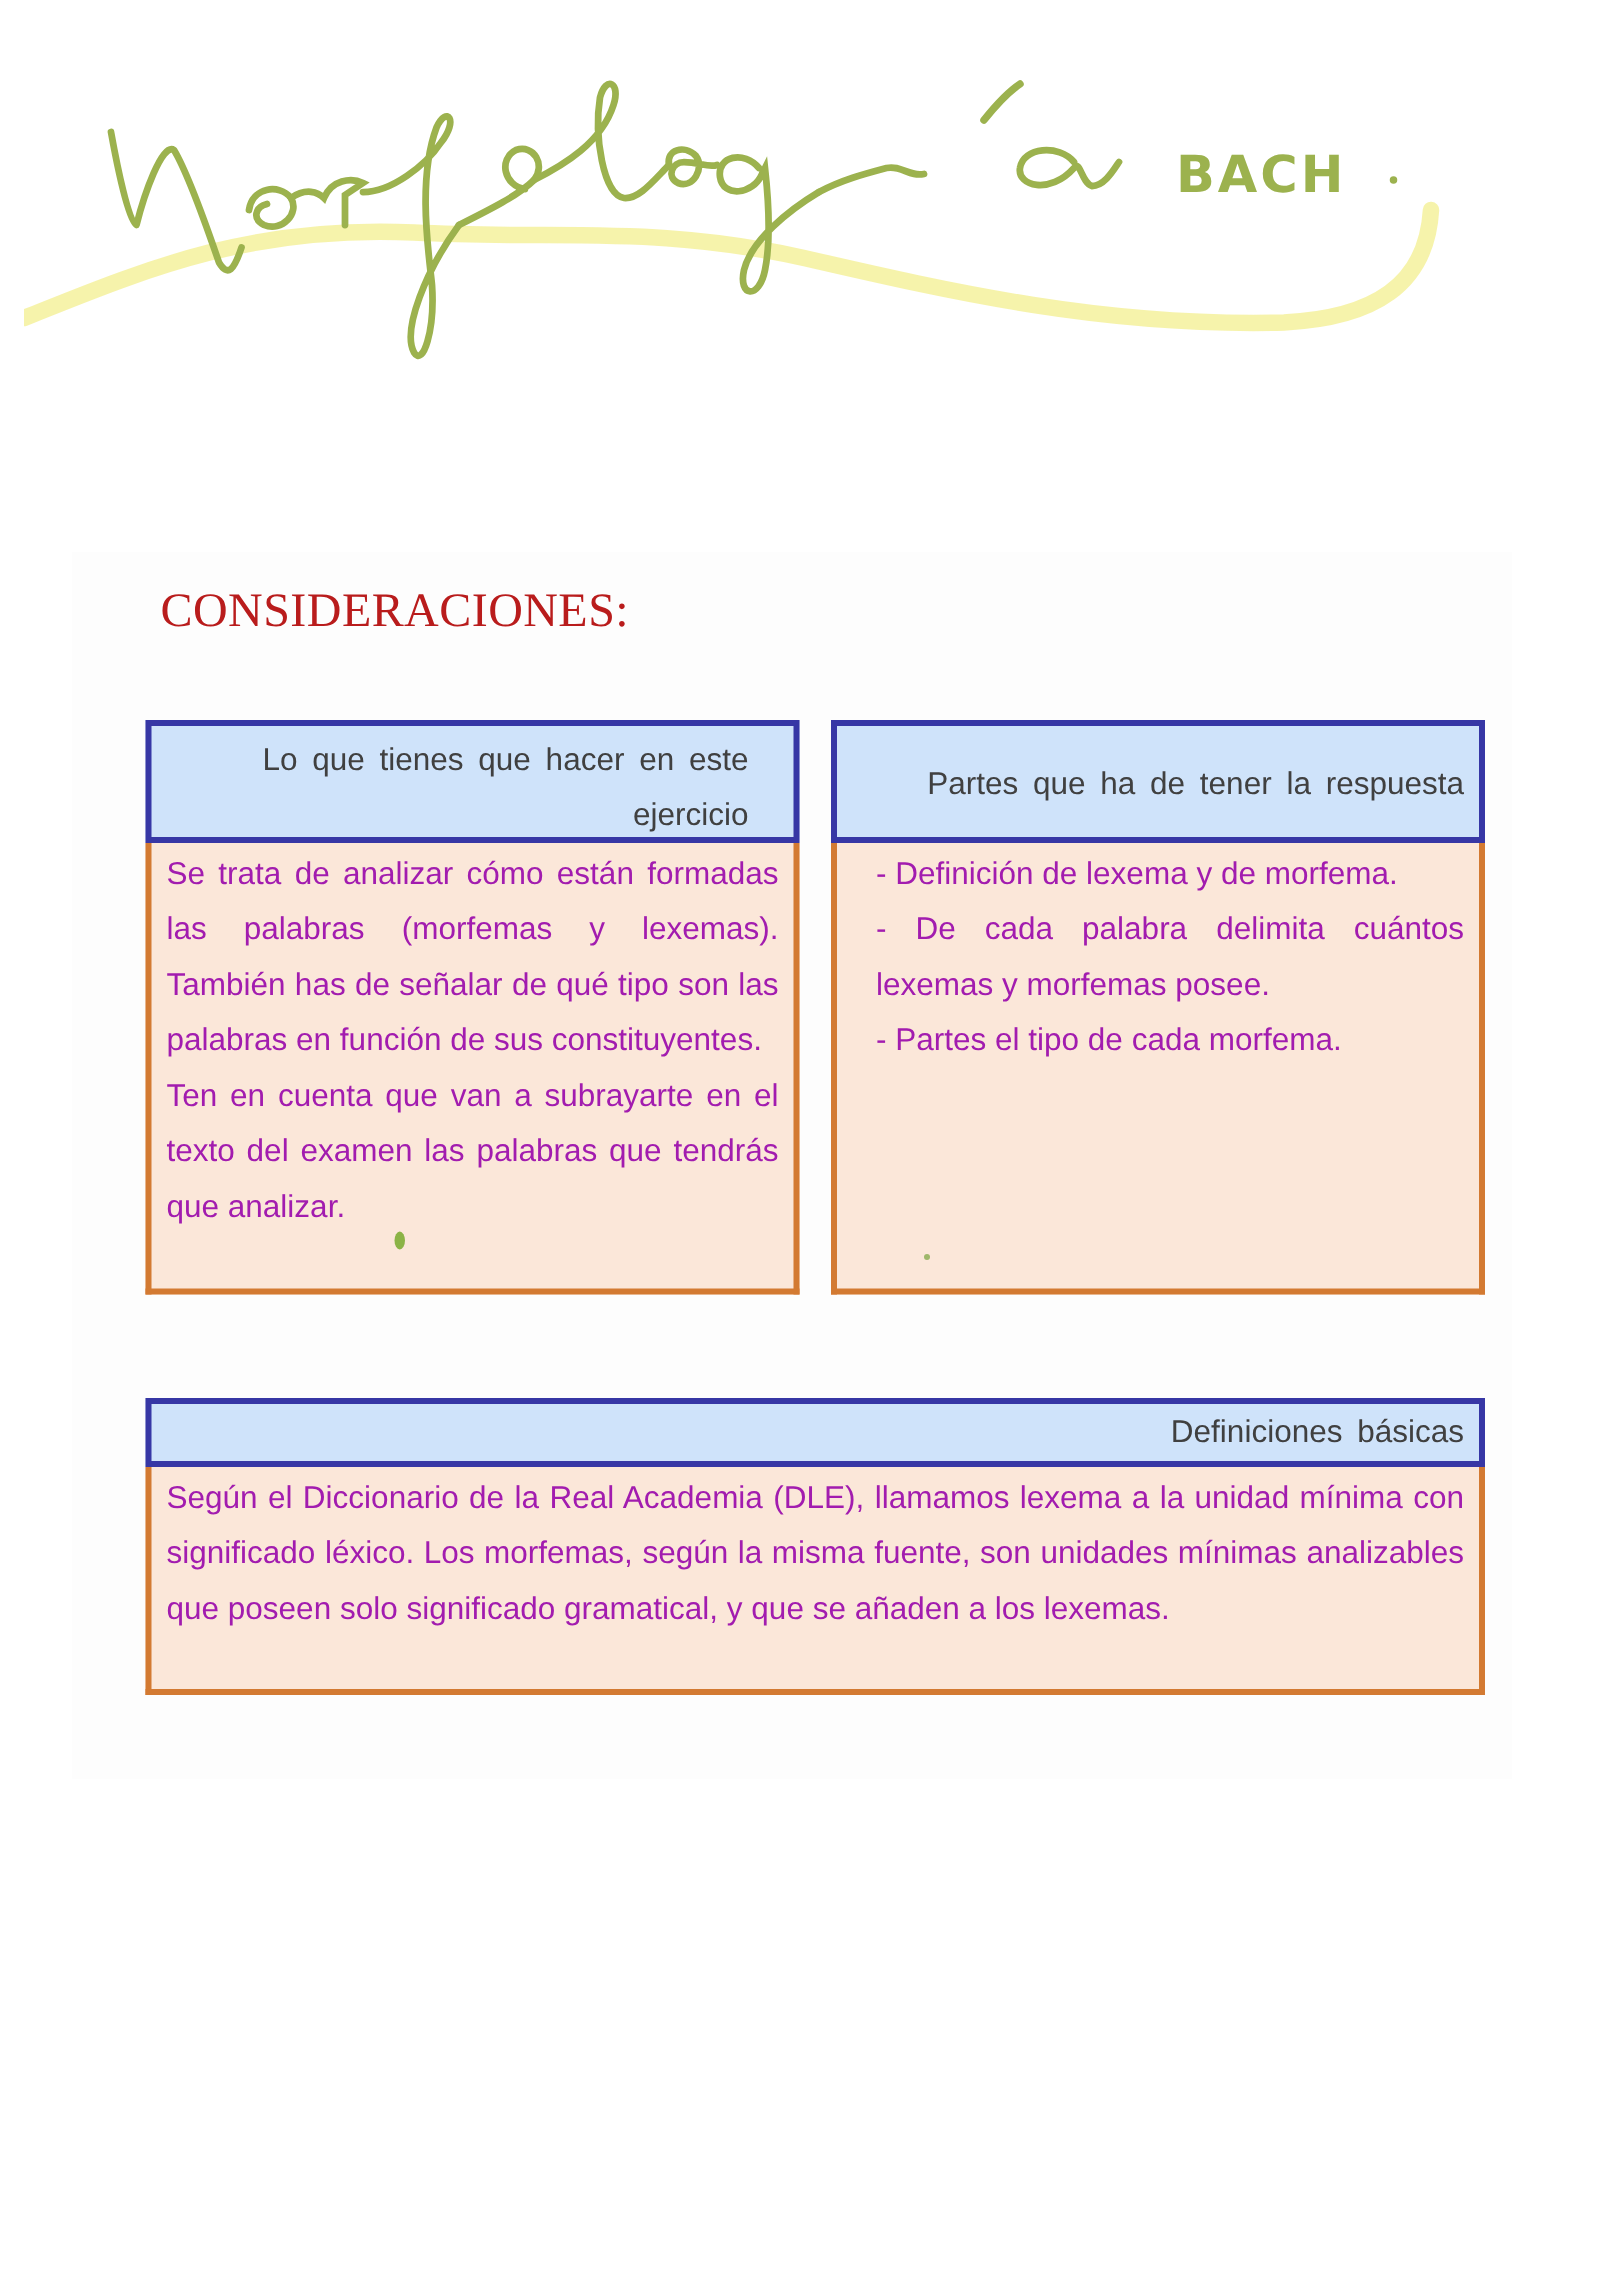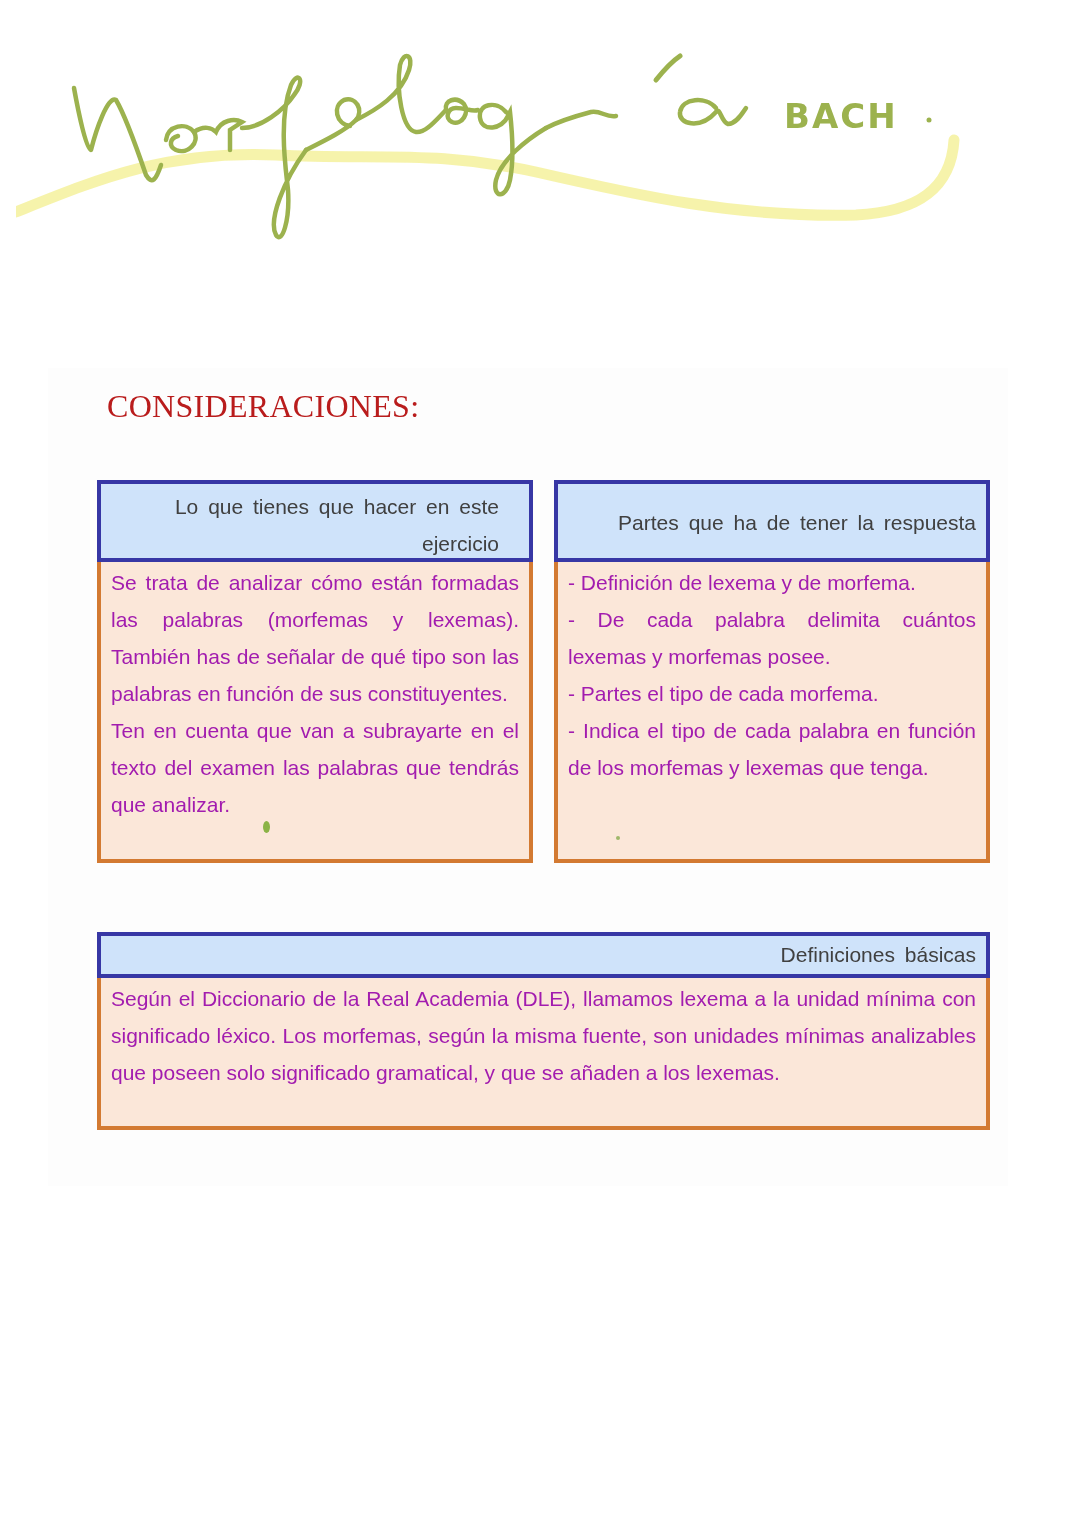--- a/index.html
+++ b/index.html
@@ -61,21 +61,21 @@
       line-height: 37px;
       text-align: justify;
       color: #a21caf;
     }
     .card-body p { margin: 0; }
     #card-left { left: 97px; top: 480px; width: 436px; }
     #card-left .card-header { height: 82px; padding: 4px 30px 0; }
     #card-left .card-body { height: 301px; padding: 2px 10px 0 10px; }
     #card-right { left: 554px; top: 480px; width: 436px; }
     #card-right .card-header { height: 82px; padding: 20px 10px 0; }
-    #card-right .card-body { height: 301px; padding: 2px 10px 0 10px; }
+    #card-right .card-body { height: 301px; padding: 2px 10px 0 26px; }
     #card-def { left: 97px; top: 932px; width: 893px; }
     #card-def .card-header { height: 46px; padding: 0 10px; line-height: 38px; }
     #card-def .card-body { height: 152px; padding: 2px 10px 0 10px; }
     .body-justify-last p { text-align-last: left; }
     .green-dot {
       position: absolute;
       width: 7px; height: 12px;
       border-radius: 50%;
       background: #8bb346;
     }
@@ -134,21 +134,20 @@
   </div>
 </div>
 <div class="green-dot" style="left:263px; top:821px;"></div>
 
 <div class="card" id="card-right">
   <div class="card-header">Partes que ha de tener la respuesta</div>
   <div class="card-body body-justify-last">
     <p>- Definición de lexema y de morfema.</p>
     <p>- De cada palabra delimita cuántos lexemas y morfemas posee.</p>
     <p>- Partes el tipo de cada morfema.</p>
-    <p>- Indica el tipo de cada palabra en función de los morfemas y lexemas que tenga.</p>
   </div>
 </div>
 <div class="green-speck" style="left:616px; top:836px;"></div>
 
 <div class="card" id="card-def">
   <div class="card-header">Definiciones básicas</div>
   <div class="card-body body-justify-last">
     <p>Según el Diccionario de la Real Academia (DLE), llamamos lexema a la unidad mínima con significado léxico. Los morfemas, según la misma fuente, son unidades mínimas analizables que poseen solo significado gramatical, y que se añaden a los lexemas.</p>
   </div>
 </div>

